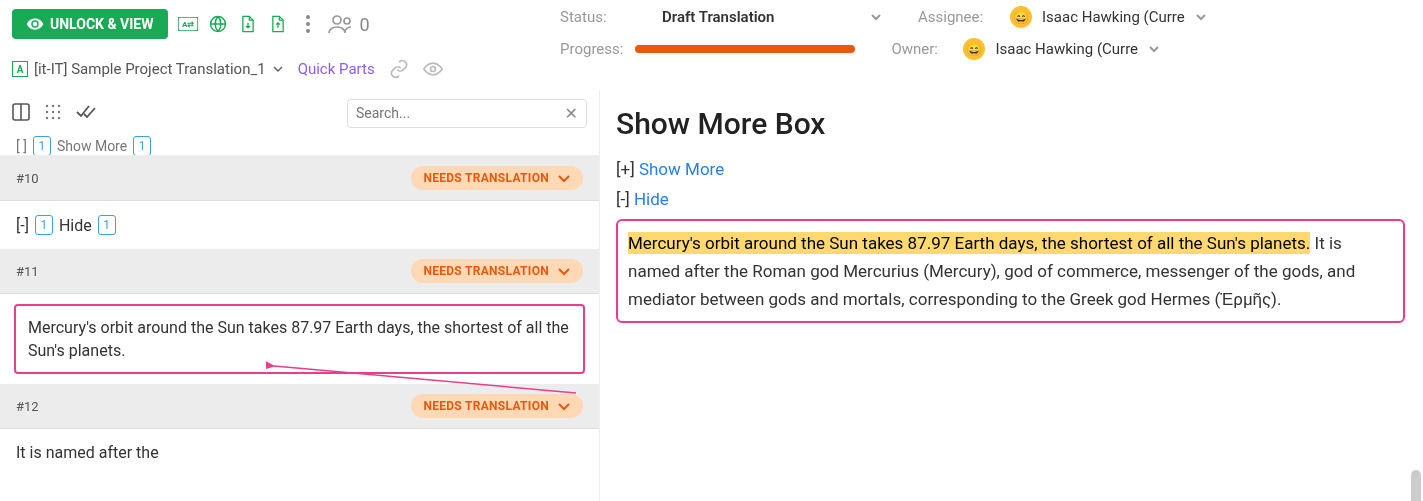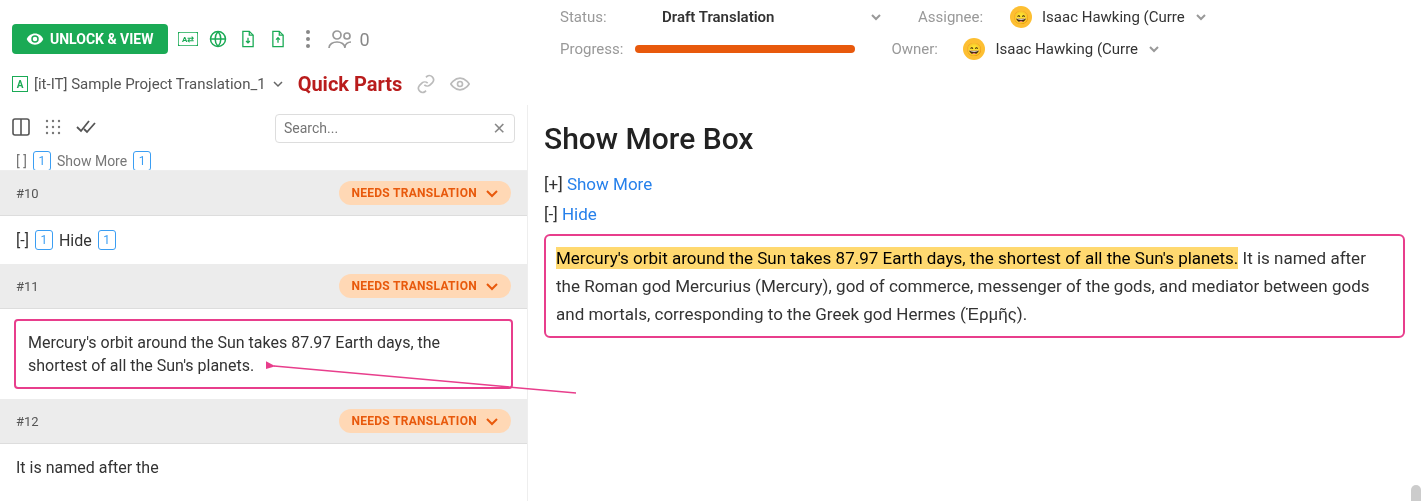--- a/index.html
+++ b/index.html
@@ -1,30 +1,30 @@
 <!DOCTYPE html>
 <html><head>
 <meta charset="utf-8">
 <style>
 * { margin: 0; padding: 0; box-sizing: border-box; font-family: -apple-system, BlinkMacSystemFont, "Segoe UI", Roboto, sans-serif; }
 body { overflow: hidden; font-size: 14px; color: #333; background: #fff; }
 .app { display: flex; flex-direction: column; height: 501px; width: 1423px; }
-.topbar { display: flex; align-items: center; padding: 8px 12px; gap: 10px; height: 48px; margin-top: 15px; }
+.topbar { display: flex; align-items: center; padding: 8px 12px; gap: 10px; height: 48px; }
 .unlock-btn { background: #1aaa55; color: #fff; border: none; border-radius: 4px; padding: 6px 14px; font-weight: 700; font-size: 14px; display: flex; align-items: center; gap: 6px; cursor: pointer; }
 .unlock-btn svg { width: 18px; height: 18px; fill: #fff; }
 .tb-icon { width: 20px; height: 20px; display: flex; align-items: center; justify-content: center; color: #1aaa55; cursor: pointer; }
 .tb-icon.gray { color: #888; }
 .people { display: flex; align-items: center; gap: 4px; color: #888; font-size: 18px; }
 .secondbar { display: flex; align-items: center; padding: 6px 12px; gap: 14px; height: 42px; }
 .doc-title { display: flex; align-items: center; gap: 6px; color: #555; font-size: 15px; cursor: pointer; }
 .doc-title .a-box { width: 16px; height: 16px; border: 1.3px solid #1aaa55; color: #1aaa55; font-size: 10px; font-weight: 700; display: flex; align-items: center; justify-content: center; }
-.quick-parts { color: #b91c1c; font-size: 20px; font-weight: 700; }
+.quick-parts { color: #8b5cf6; font-size: 15px; font-weight: 400; }
 .link-icon, .eye-icon { color: #999; }
 .main { display: flex; flex: 1; min-height: 0; }
-.left-panel { width: 528px; border-right: 1px solid #eee; display: flex; flex-direction: column; min-height: 0; }
+.left-panel { width: 600px; border-right: 1px solid #eee; display: flex; flex-direction: column; min-height: 0; }
 .left-tools { display: flex; align-items: center; padding: 10px 12px; gap: 14px; height: 46px; }
 .lt-icon { color: #666; cursor: pointer; }
 .search-box { margin-left: auto; display: flex; align-items: center; border: 1px solid #ddd; border-radius: 4px; padding: 4px 8px; width: 240px; }
 .search-box input { border: none; outline: none; flex: 1; font-size: 14px; color: #666; }
 .search-box .clear { color: #888; cursor: pointer; font-size: 16px; }
 .segments { flex: 1; overflow-y: auto; }
 .seg-stub { padding: 6px 16px; color: #777; display: flex; align-items: center; gap: 6px; background: #fff; border-bottom: 1px solid #eee; overflow: hidden; height: 20px; }
 .seg-header { background: #ececec; padding: 10px 16px; display: flex; align-items: center; justify-content: space-between; border-bottom: 1px solid #ddd; }
 .seg-id { color: #555; font-size: 13px; }
 .status-pill { display: flex; align-items: center; gap: 8px; background: #ffd8b5; border-radius: 16px; padding: 5px 12px; color: #e8590c; font-weight: 700; font-size: 12px; letter-spacing: .3px; }

